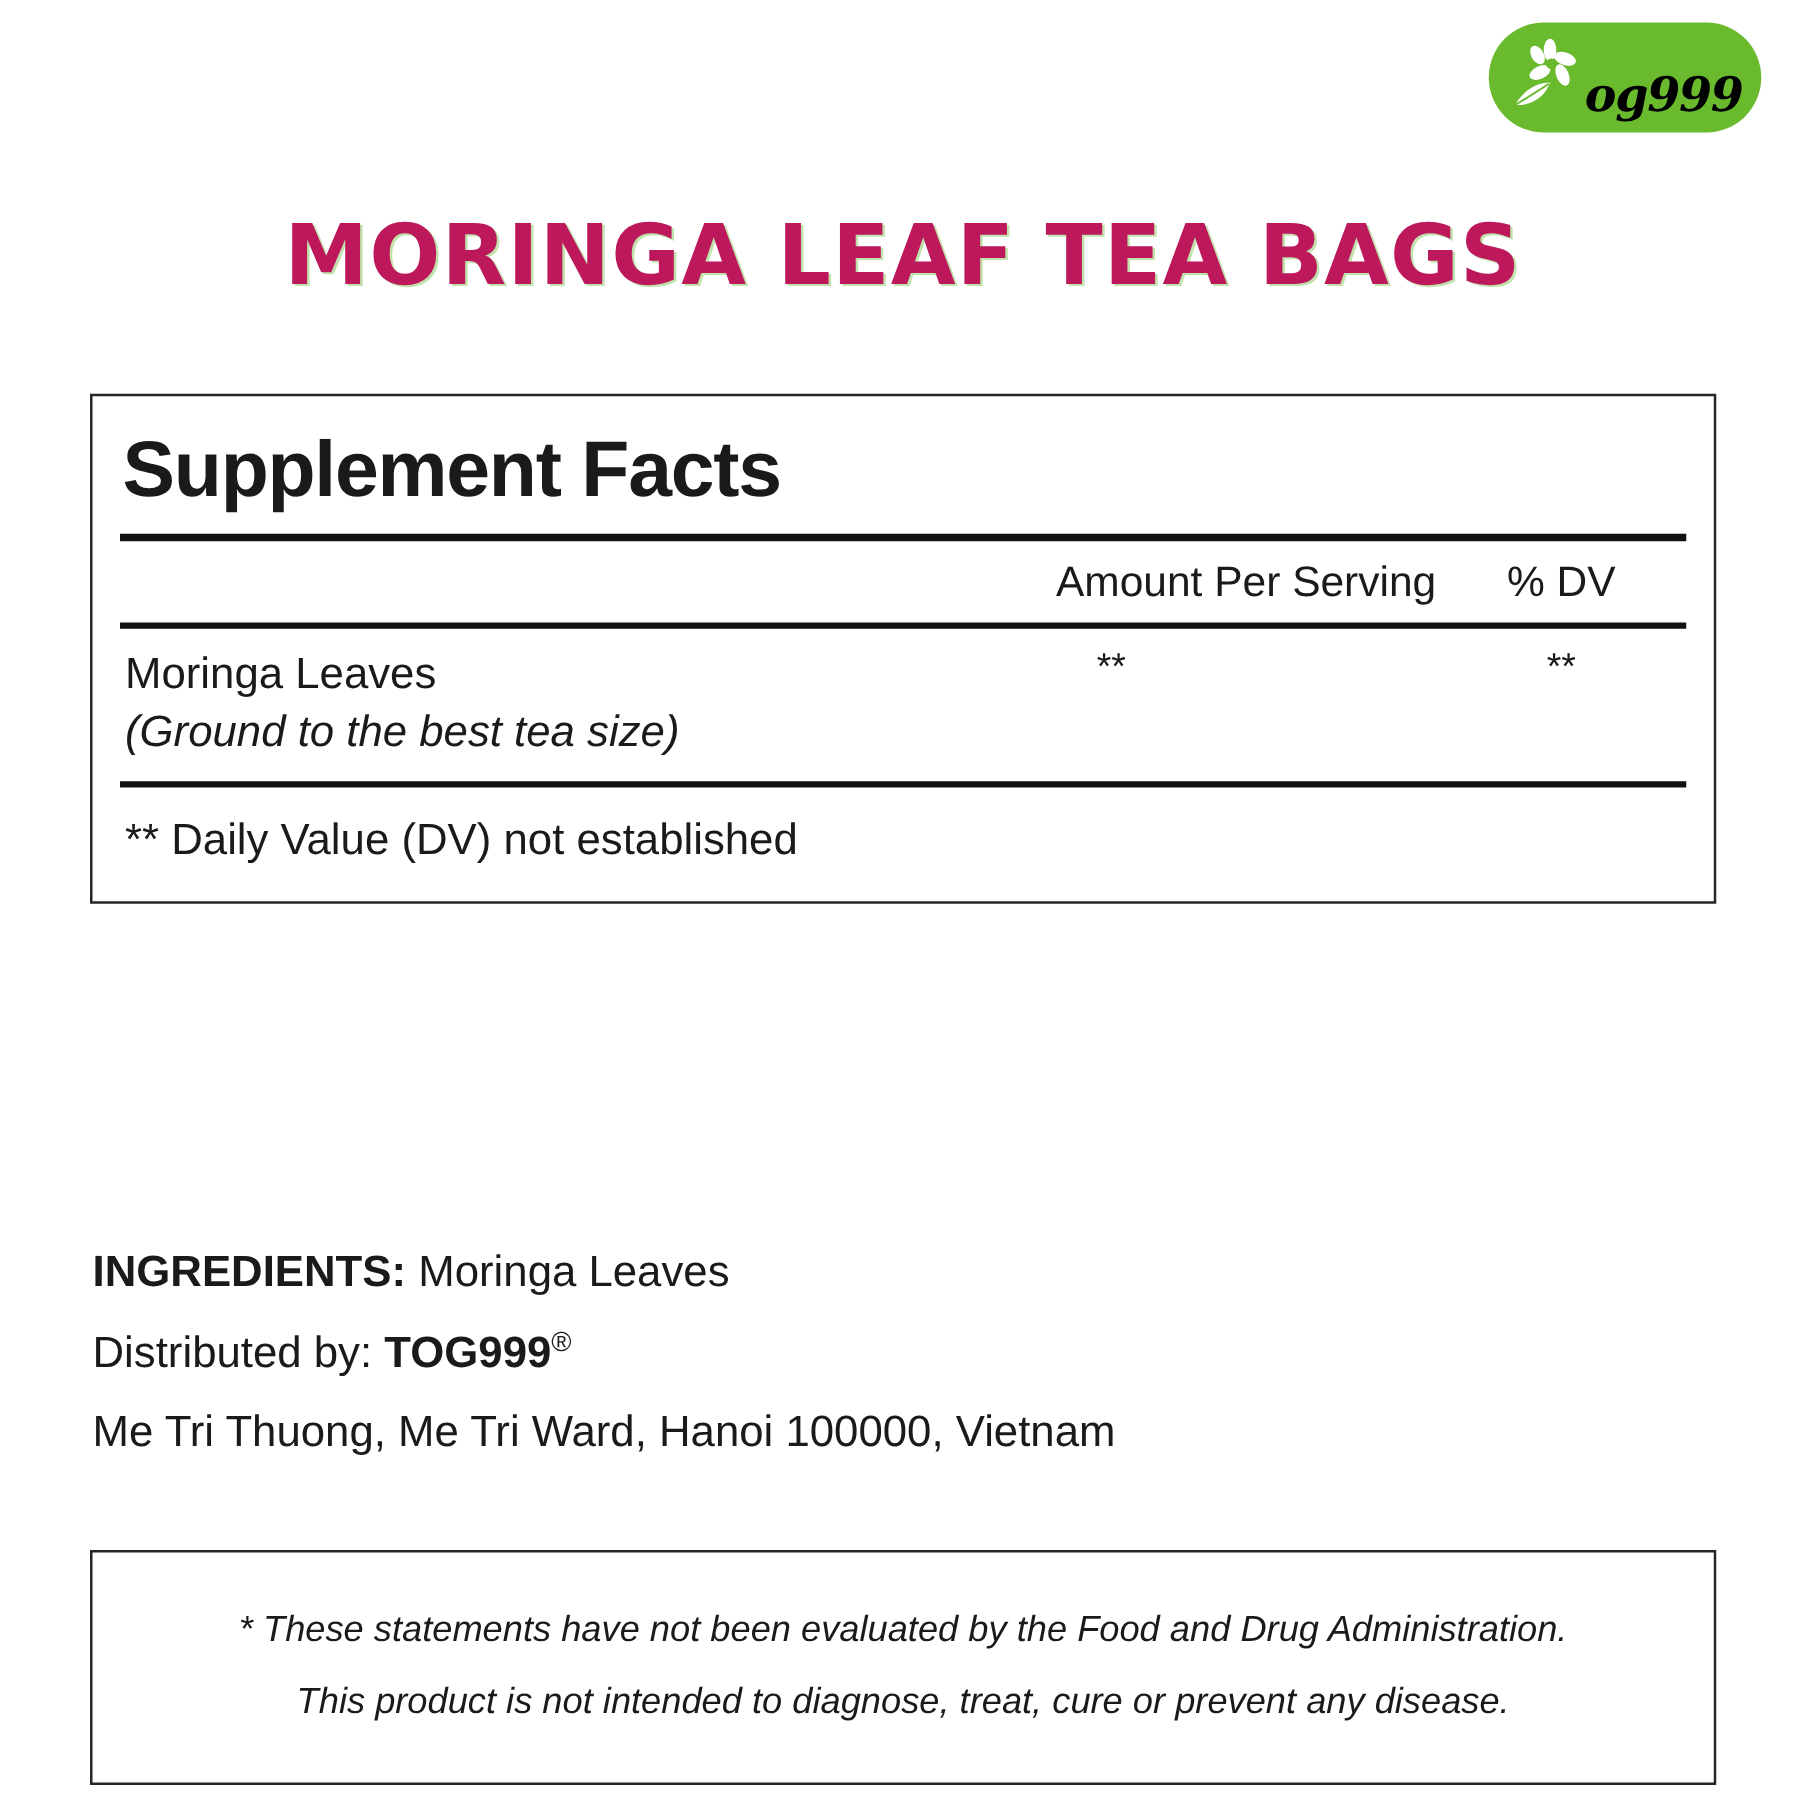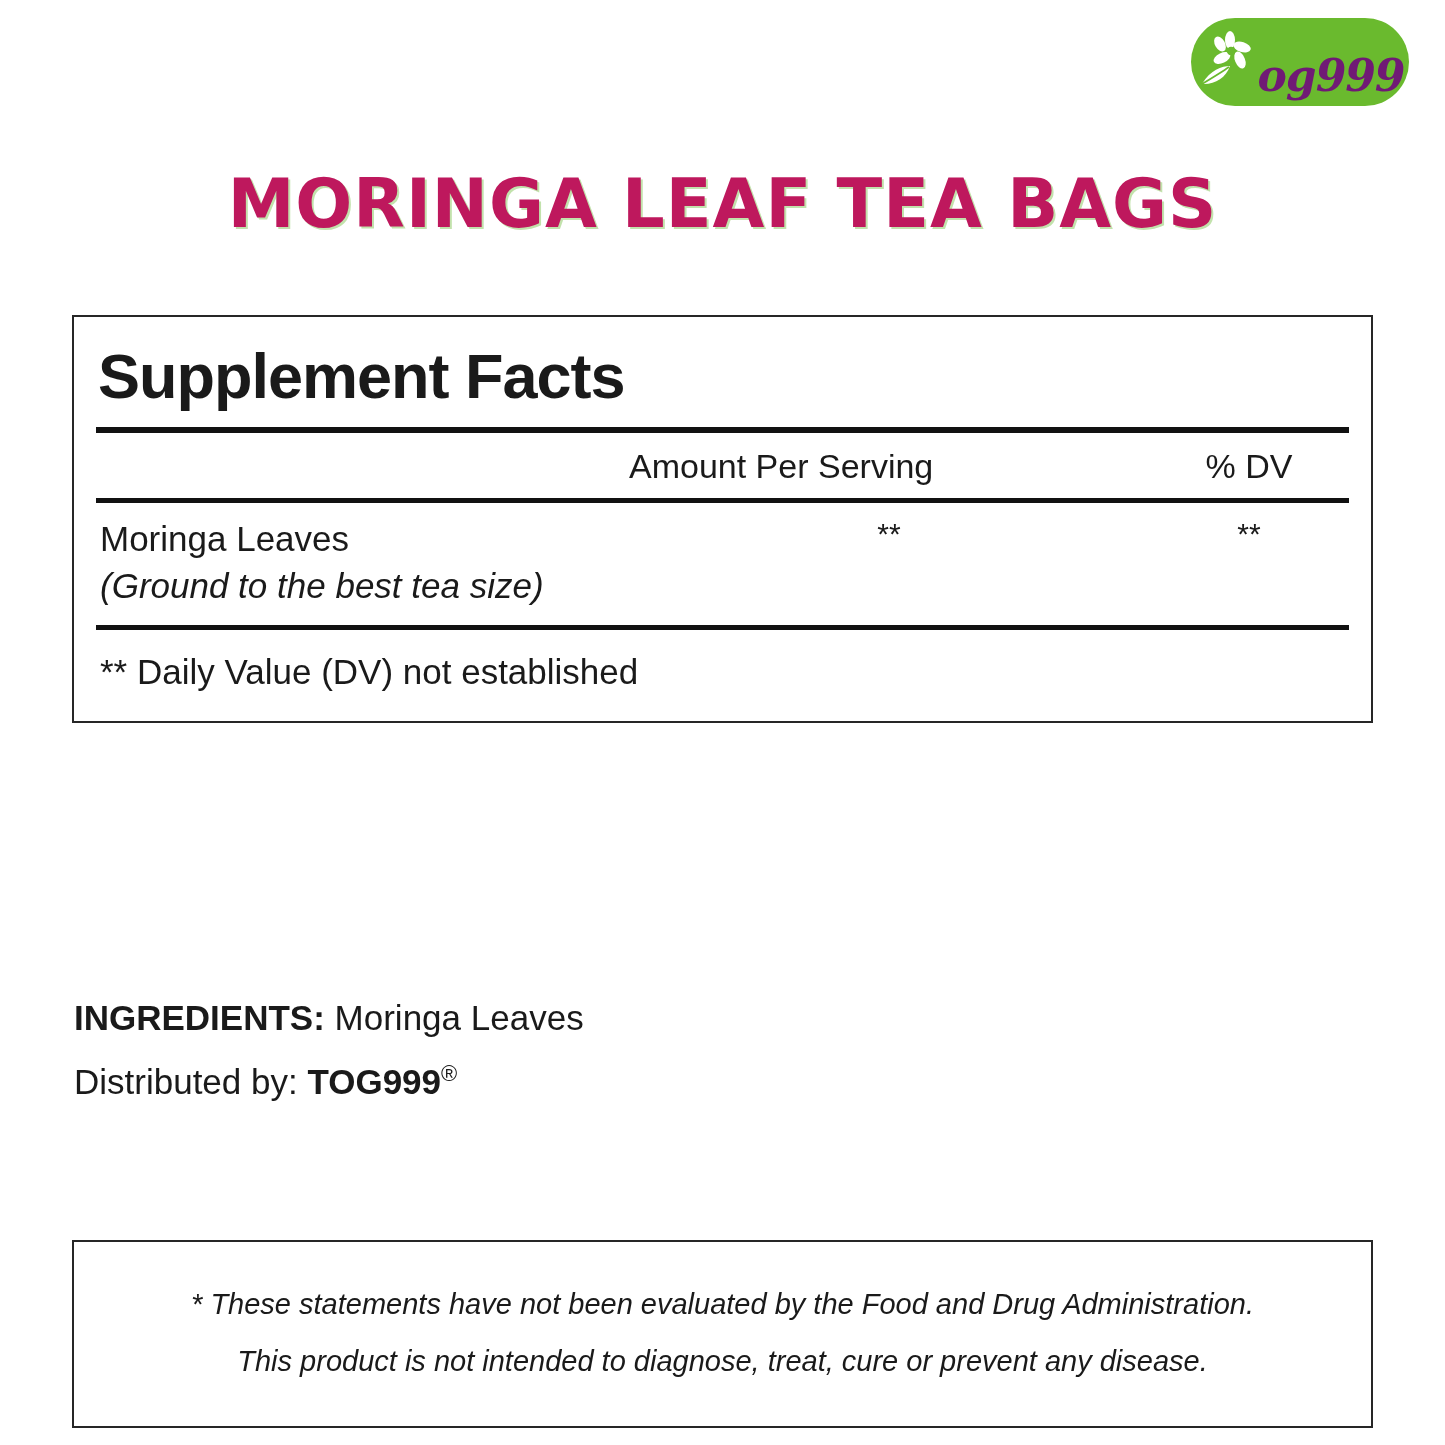--- a/index.html
+++ b/index.html
@@ -32,23 +32,23 @@
   }
   .logo-mark {
     width: 64px;
     height: 64px;
     display: block;
     margin-right: -6px;
   }
   .logo-text {
     font-family: "DejaVu Serif", serif;
     font-style: italic;
-    font-size: 44px;
-    font-weight: 700;
-    color: #701a75;
+    font-size: 38px;
+    font-weight: 700;
+    color: #000000;
     letter-spacing: -1px;
     line-height: 1;
     margin-top: 28px;
   }
 
   
   .product-title {
     position: absolute;
     top: 165px;
     left: 0;
@@ -94,21 +94,21 @@
   }
   .col-head {
     display: flex;
     justify-content: flex-end;
     align-items: baseline;
     padding: 14px 0 12px 0;
     font-size: 34px;
   }
   .col-head .amount {
     width: 520px;
-    text-align: left;
+    text-align: right;
   }
   .col-head .dv {
     width: 200px;
     text-align: center;
   }
   .nutrient-row {
     display: flex;
     align-items: flex-start;
     padding: 12px 0 14px 0;
     position: relative;
@@ -236,18 +236,19 @@
 
 <div class="info-block">
   <div class="info-line">
     <b>INGREDIENTS:</b>
     <span>Moringa Leaves</span>
   </div>
   <div class="info-line">
     <span>Distributed by:</span>
     <b>TOG999</b><span class="reg-mark">®</span>
   </div>
+  <div class="info-line">Me Tri Thuong, Me Tri Ward, Hanoi 100000, Vietnam</div>
 </div>
 
 <div class="disclaimer">
   <p>* These statements have not been evaluated by the Food and Drug Administration.</p>
   <p>This product is not intended to diagnose, treat, cure or prevent any disease.</p>
 </div>
 
 </body></html>

